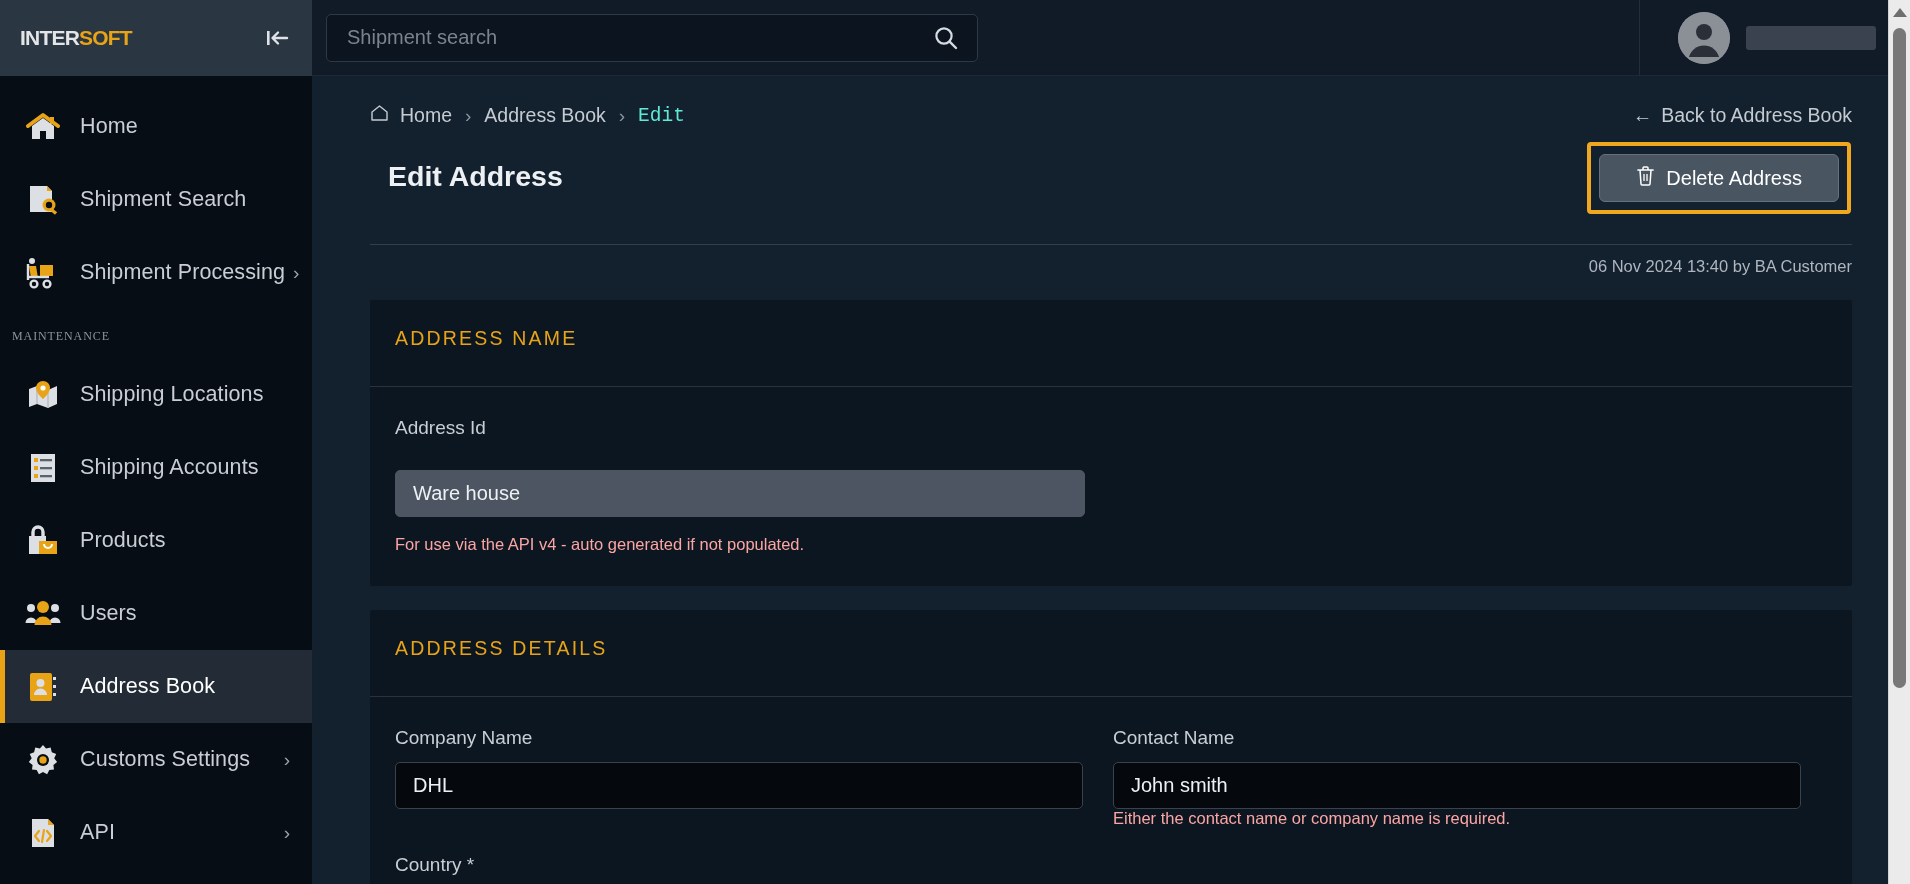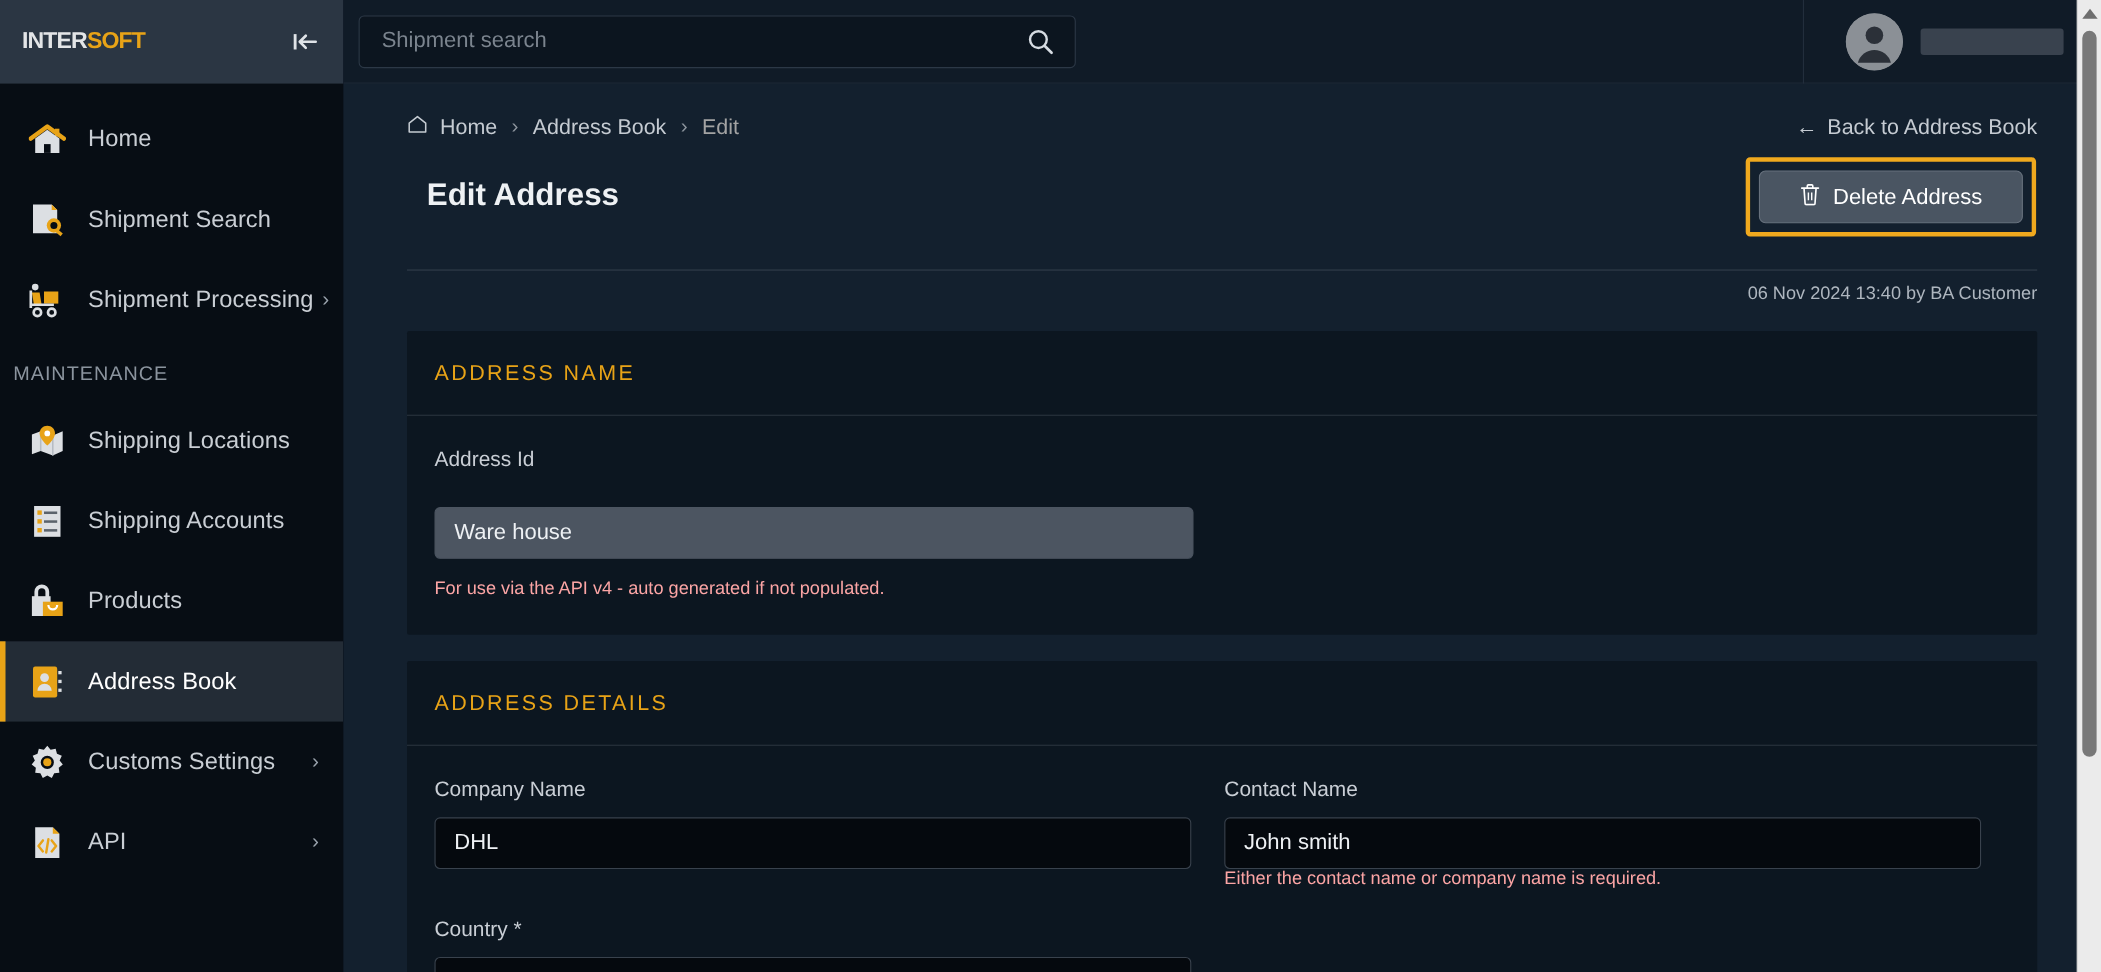--- a/index.html
+++ b/index.html
@@ -51,22 +51,22 @@
   .nav-item .chev {
     color: #9aa3ad; font-size: 19px; margin-left: 8px;
   }
   .nav-item.active {
     background: #232c36;
     border-left: 5px solid #e8a317;
     padding-left: 17px;
   }
   .nav-item.active .lbl { color: #ffffff; }
   .nav-section {
-    color: #8b949e; font-size: 18px; letter-spacing: 0.9px;
-    padding: 20px 0 14px 12px; font-weight: 400;
+    color: #8b949e; font-size: 12px; letter-spacing: 0.9px;
+    padding: 20px 0 14px 12px; font-weight: 400; font-family: Liberation Serif, serif;
   }
 
   
   .main {
     flex: 1; height: 884px;
     background: #13202e;
     display: flex; flex-direction: column;
     position: relative;
     overflow: hidden;
   }
@@ -112,21 +112,21 @@
   .content {
     flex: 1; overflow: hidden; position: relative;
     padding: 0 0 0 0;
   }
   .content-inner { padding: 28px 58px 0 58px; }
 
   .crumb-row { display: flex; align-items: center; }
   .crumbs { display: flex; align-items: center; gap: 13px; }
   .crumb { color: #c5cbd2; font-size: 19.5px; cursor: pointer; }
   .crumb.home-c { display: flex; align-items: center; gap: 11px; }
-  .crumb.current { color: #a3a3a3; }
+  .crumb.current { color: #5eead4; font-family: Liberation Mono, monospace; }
   .crumb-sep { color: #8c949d; font-size: 19px; }
   .crumb-row .spacer { flex: 1; }
   .back-link {
     color: #c5cbd2; font-size: 19.5px; cursor: pointer;
     display: flex; align-items: center; gap: 9px;
   }
 
   .title-row {
     display: flex; align-items: flex-start;
     margin-top: 27px; position: relative; min-height: 68px;
@@ -158,21 +158,21 @@
   }
 
   .card {
     background: #0c1620;
     margin-top: 24px;
     border-radius: 2px;
   }
   .card-head {
     color: #e8a317; font-size: 19.5px; letter-spacing: 2.2px;
     font-weight: 500;
-    padding: 27px 25px 26px 25px;
+    padding: 27px 25px 36px 25px;
     border-bottom: 1px solid #2a333d;
   }
   .card-body { padding: 30px 25px 32px 25px; }
 
   .field-row { display: flex; gap: 30px; }
   .field { display: flex; flex-direction: column; }
   .f-w-half { width: 688px; }
   .f-w-id { width: 690px; gap: 18px; }
   .f-label { color: #c9ced5; font-size: 19px; margin-bottom: 13px; }
   .f-input {
@@ -308,20 +308,33 @@
           <svg width="34" height="32" viewBox="0 0 34 32">
             <rect x="3" y="11" width="17" height="18" fill="#dcdfe3"></rect>
             <path d="M7 12 V7 a5 5 0 0 1 10 0 V12" fill="none" stroke="#dcdfe3" stroke-width="3.4"></path>
             <rect x="13" y="16" width="18" height="13" fill="#e8a317"></rect>
             <path d="M18 19 a4 4 0 0 0 8 0" fill="none" stroke="#fff" stroke-width="2"></path>
           </svg>
         </span>
         <span class="lbl">Products</span>
       </div>
 
+      <div class="nav-item">
+        <span class="ico">
+          <svg width="36" height="28" viewBox="0 0 36 28">
+            <circle cx="6" cy="8" r="4" fill="#dcdfe3"></circle>
+            <path d="M0.5 23 a5.5 5.5 0 0 1 11 0z" fill="#dcdfe3"></path>
+            <circle cx="30" cy="8" r="4" fill="#dcdfe3"></circle>
+            <path d="M24.5 23 a5.5 5.5 0 0 1 11 0z" fill="#dcdfe3"></path>
+            <circle cx="18" cy="7" r="6" fill="#e8a317"></circle>
+            <path d="M9.5 25 a8.5 8.5 0 0 1 17 0z" fill="#e8a317"></path>
+          </svg>
+        </span>
+        <span class="lbl">Users</span>
+      </div>
 
       <div class="nav-item active">
         <span class="ico">
           <svg width="32" height="32" viewBox="0 0 32 32">
             <rect x="3" y="2" width="22" height="28" rx="2" fill="#e8a317"></rect>
             <circle cx="13.5" cy="12" r="4" fill="#dcdfe3"></circle>
             <path d="M7 24 a6.5 6.5 0 0 1 13 0z" fill="#dcdfe3"></path>
             <rect x="26" y="6" width="3" height="3" fill="#dcdfe3"></rect>
             <rect x="26" y="14" width="3" height="3" fill="#dcdfe3"></rect>
             <rect x="26" y="22" width="3" height="3" fill="#dcdfe3"></rect>

